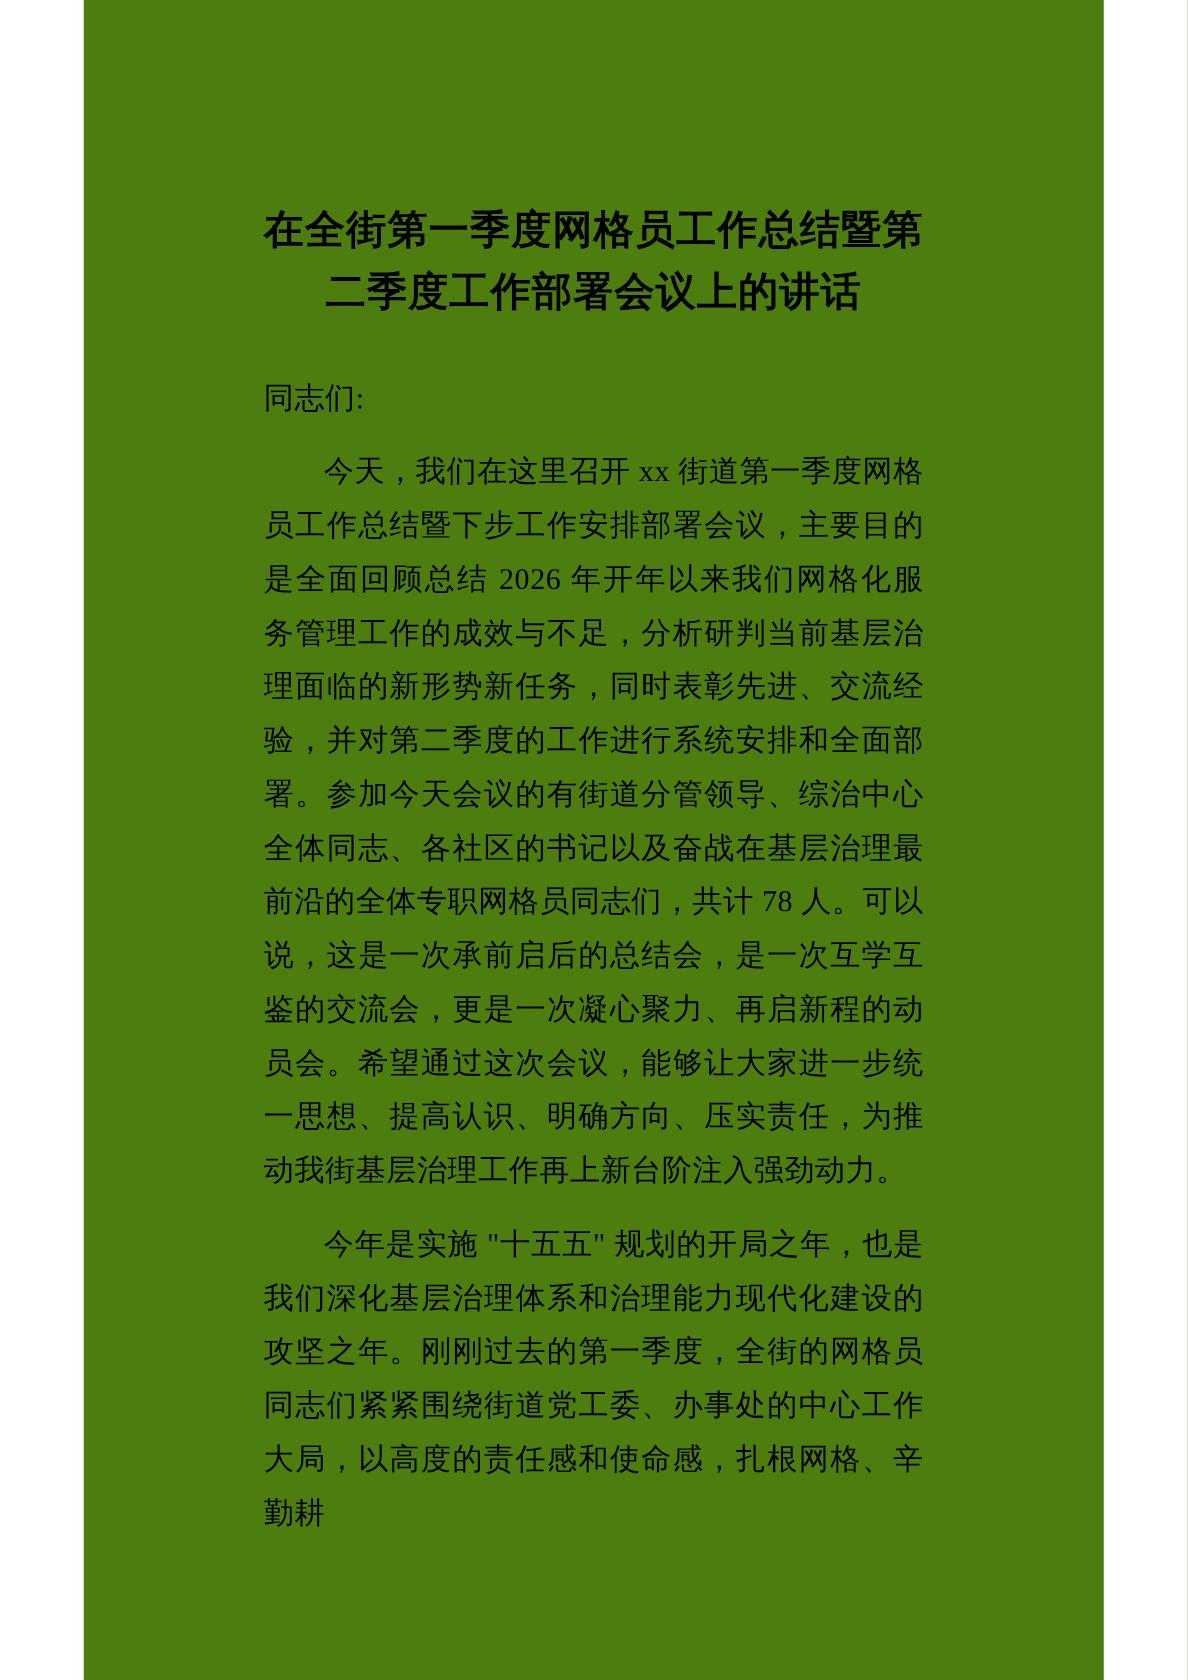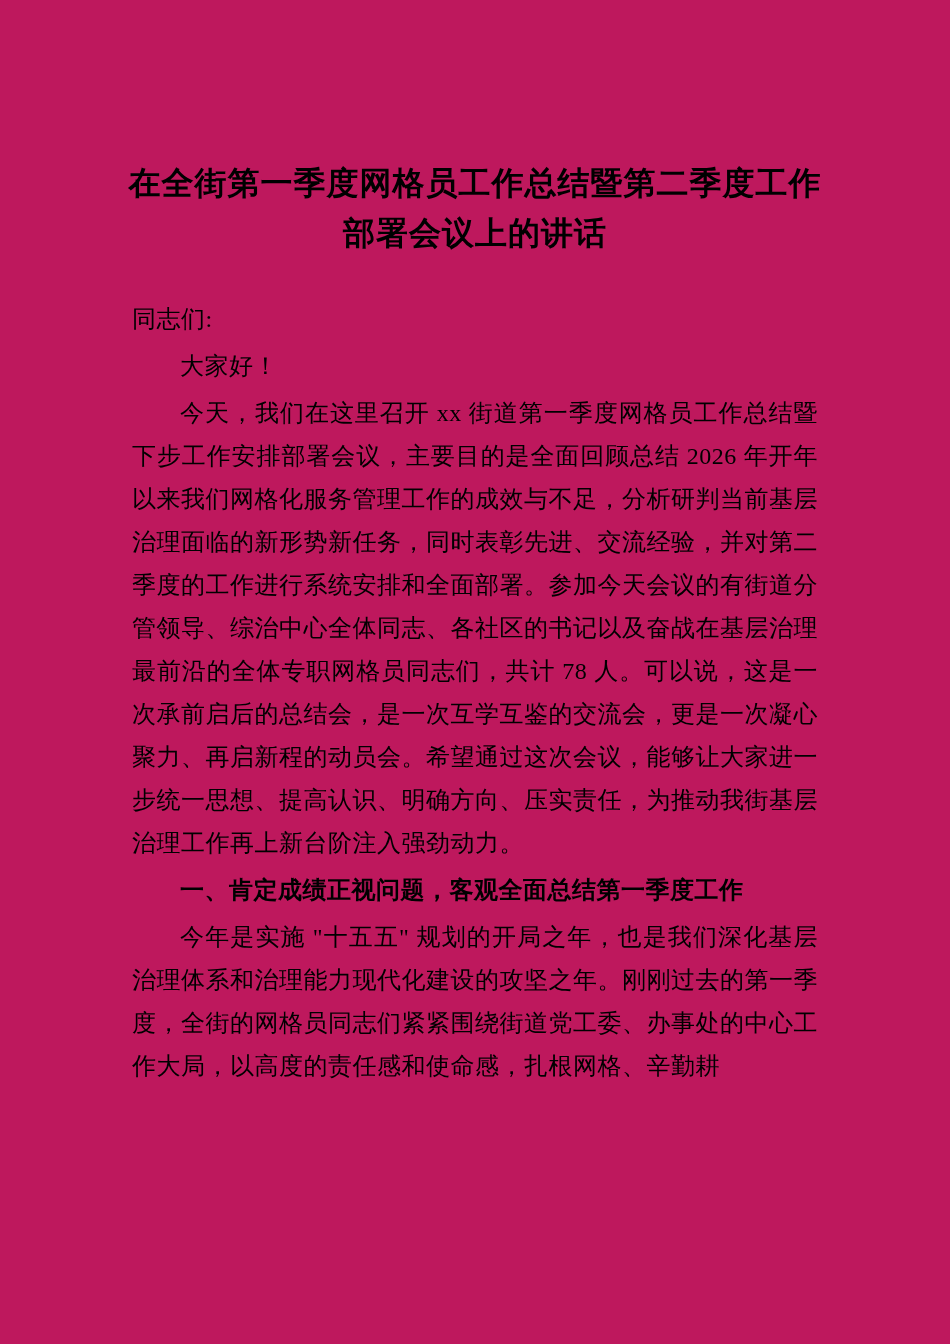--- a/index.html
+++ b/index.html
@@ -2,41 +2,41 @@
 <html><head>
 <meta charset="utf-8">
 <style>
   html, body {
     margin: 0;
     padding: 0;
     background: #ffffff;
   }
   .page {
     position: relative;
-    width: 950px;
+    width: 816px;
     height: 1344px;
     margin: 0 auto;
-    background: #be185d;
+    background: #4d7c0f;
     box-sizing: border-box;
     padding: 158px 128px 0 128px;
     overflow: hidden;
     color: #000000;
     font-family: "Liberation Serif", "DejaVu Serif", serif;
   }
   .doc-title {
     margin: 0 0 40px 0;
     font-size: 32px;
     font-weight: bold;
     line-height: 50px;
     text-align: center;
     letter-spacing: 1px;
     font-family: "Liberation Serif", "DejaVu Serif", serif;
   }
   .doc-body p {
-    margin: 4px;
+    margin: 16px;
     font-size: 24px;
     line-height: 43px;
     text-align: justify;
     text-justify: inter-ideograph;
     letter-spacing: 0.5px;
     word-break: break-all;
   }
   .doc-body p.p-salutation {
     text-indent: 0;
   }
@@ -49,18 +49,16 @@
     font-family: "Liberation Serif", "DejaVu Serif", serif;
   }
 </style>
 </head>
 <body>
 
 <div class="page">
   <h1 class="doc-title">在全街第一季度网格员工作总结暨第二季度工作部署会议上的讲话</h1>
   <div class="doc-body">
       <p class="p-salutation">同志们:</p>
-      <p class="p-body">大家好！</p>
       <p class="p-body">今天，我们在这里召开 xx 街道第一季度网格员工作总结暨下步工作安排部署会议，主要目的是全面回顾总结 2026 年开年以来我们网格化服务管理工作的成效与不足，分析研判当前基层治理面临的新形势新任务，同时表彰先进、交流经验，并对第二季度的工作进行系统安排和全面部署。参加今天会议的有街道分管领导、综治中心全体同志、各社区的书记以及奋战在基层治理最前沿的全体专职网格员同志们，共计 78 人。可以说，这是一次承前启后的总结会，是一次互学互鉴的交流会，更是一次凝心聚力、再启新程的动员会。希望通过这次会议，能够让大家进一步统一思想、提高认识、明确方向、压实责任，为推动我街基层治理工作再上新台阶注入强劲动力。</p>
-      <p class="p-heading">一、肯定成绩正视问题，客观全面总结第一季度工作</p>
       <p class="p-body">今年是实施 "十五五" 规划的开局之年，也是我们深化基层治理体系和治理能力现代化建设的攻坚之年。刚刚过去的第一季度，全街的网格员同志们紧紧围绕街道党工委、办事处的中心工作大局，以高度的责任感和使命感，扎根网格、辛勤耕</p>
     </div>
 </div>
 
 </body></html>

